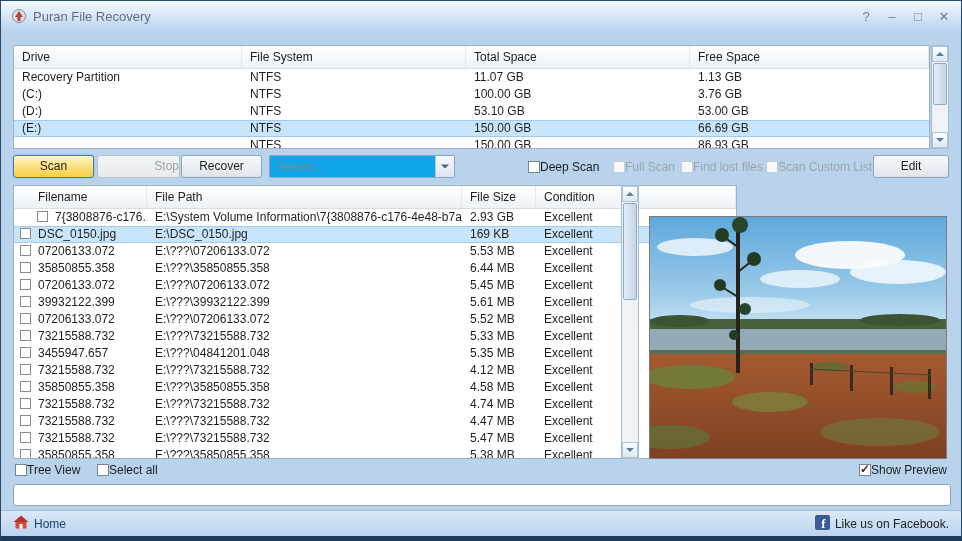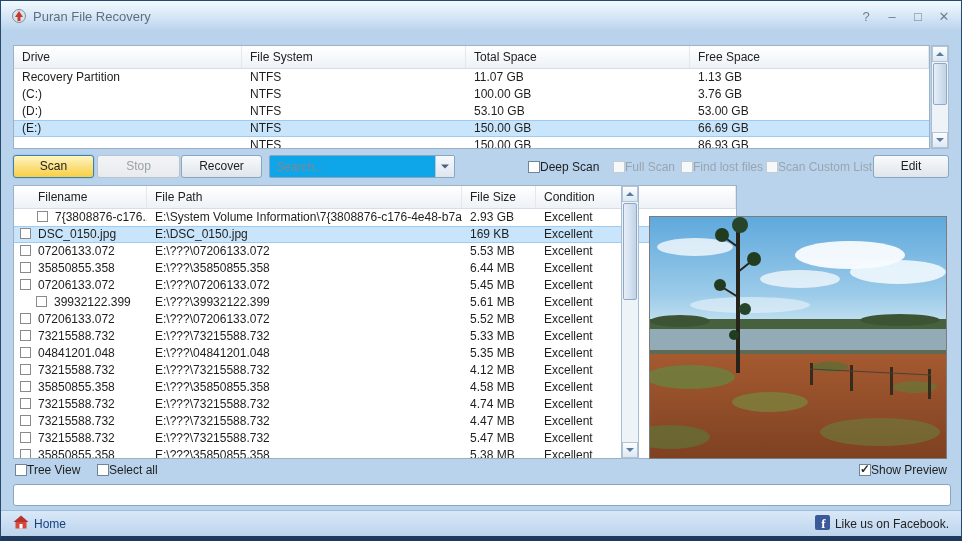--- a/index.html
+++ b/index.html
@@ -148,21 +148,21 @@
       </div>
 
   </div>
   <div class="sb" style="left:930px;top:44px;width:18px;height:104px;">
     <div class="arr up"></div>
     <div class="arr down"></div>
     <div class="thumb" style="top:17px;height:40px;"></div>
   </div>
 
   <div class="btn primary" style="left:12px;top:154px;width:81px;">Scan</div>
-  <div class="btn disabled" style="left:96px;top:154px;width:83px;">Stop</div>
+  <div class="btn disabled" style="left:96px;top:154px;width:83px;text-align:right;">Stop</div>
   <div class="btn" style="left:180px;top:154px;width:81px;">Recover</div>
   <div class="combo" style="left:268px;top:154px;width:186px;">
     <input placeholder="Search..." style="">
     <div class="drop">
       <span></span>
     </div>
   </div>
   <div class="cbg" style="left:527px;top:158px;">
     <span class="cb"></span>
     <span>Deep Scan</span>
@@ -233,21 +233,21 @@
         <div class="tc f1" style="padding-left:0;display:flex;">
           <span class="rowcb"></span>
           <span class="fname">07206133.072</span>
         </div>
         <div class="tc f2">E:\???\07206133.072</div>
         <div class="tc f3">5.45 MB</div>
         <div class="tc f4">Excellent</div>
       </div>
 
       <div class="trow">
-        <div class="tc f1" style="padding-left:16px;display:flex;">
+        <div class="tc f1" style="padding-left:0;display:flex;">
           <span class="rowcb"></span>
           <span class="fname">39932122.399</span>
         </div>
         <div class="tc f2">E:\???\39932122.399</div>
         <div class="tc f3">5.61 MB</div>
         <div class="tc f4">Excellent</div>
       </div>
 
       <div class="trow">
         <div class="tc f1" style="padding-left:0;display:flex;">
@@ -265,21 +265,21 @@
           <span class="fname">73215588.732</span>
         </div>
         <div class="tc f2">E:\???\73215588.732</div>
         <div class="tc f3">5.33 MB</div>
         <div class="tc f4">Excellent</div>
       </div>
 
       <div class="trow">
         <div class="tc f1" style="padding-left:0;display:flex;">
           <span class="rowcb"></span>
-          <span class="fname">04841201.048</span>
+          <span class="fname">3455947.657</span>
         </div>
         <div class="tc f2">E:\???\04841201.048</div>
         <div class="tc f3">5.35 MB</div>
         <div class="tc f4">Excellent</div>
       </div>
 
       <div class="trow">
         <div class="tc f1" style="padding-left:0;display:flex;">
           <span class="rowcb"></span>
           <span class="fname">73215588.732</span>

